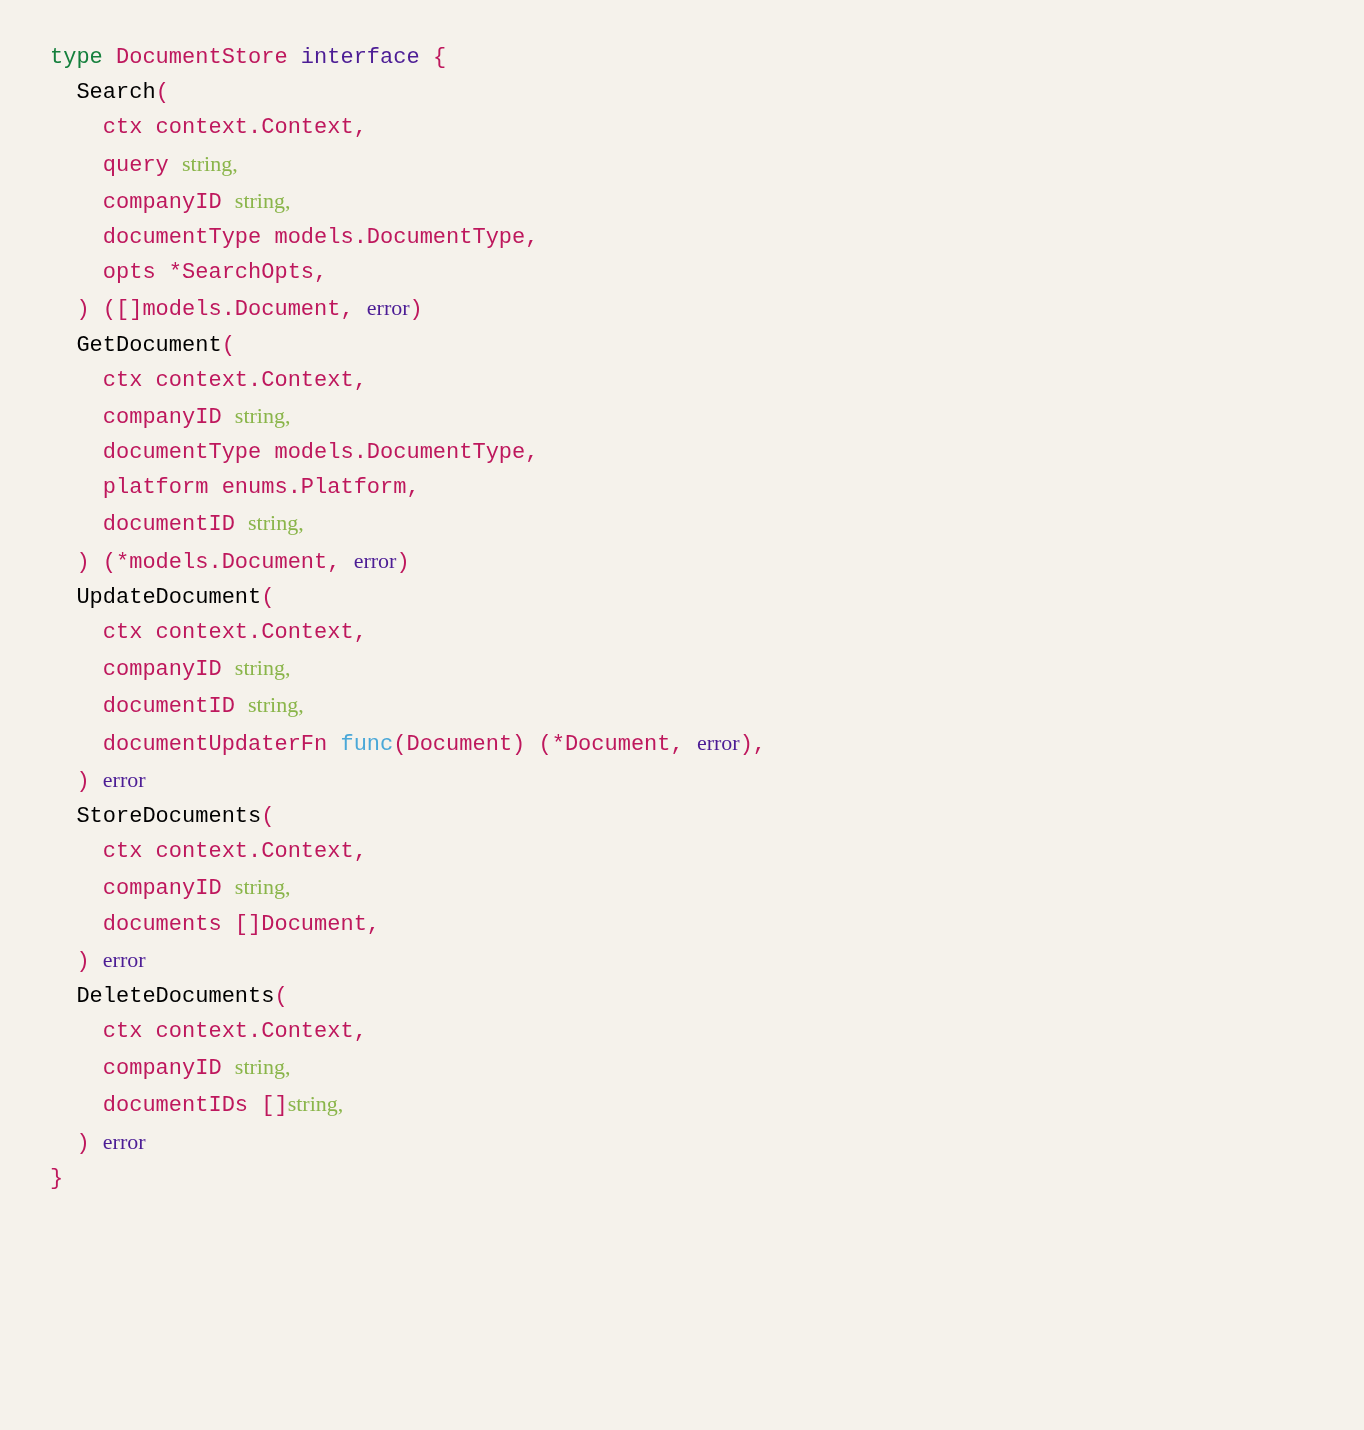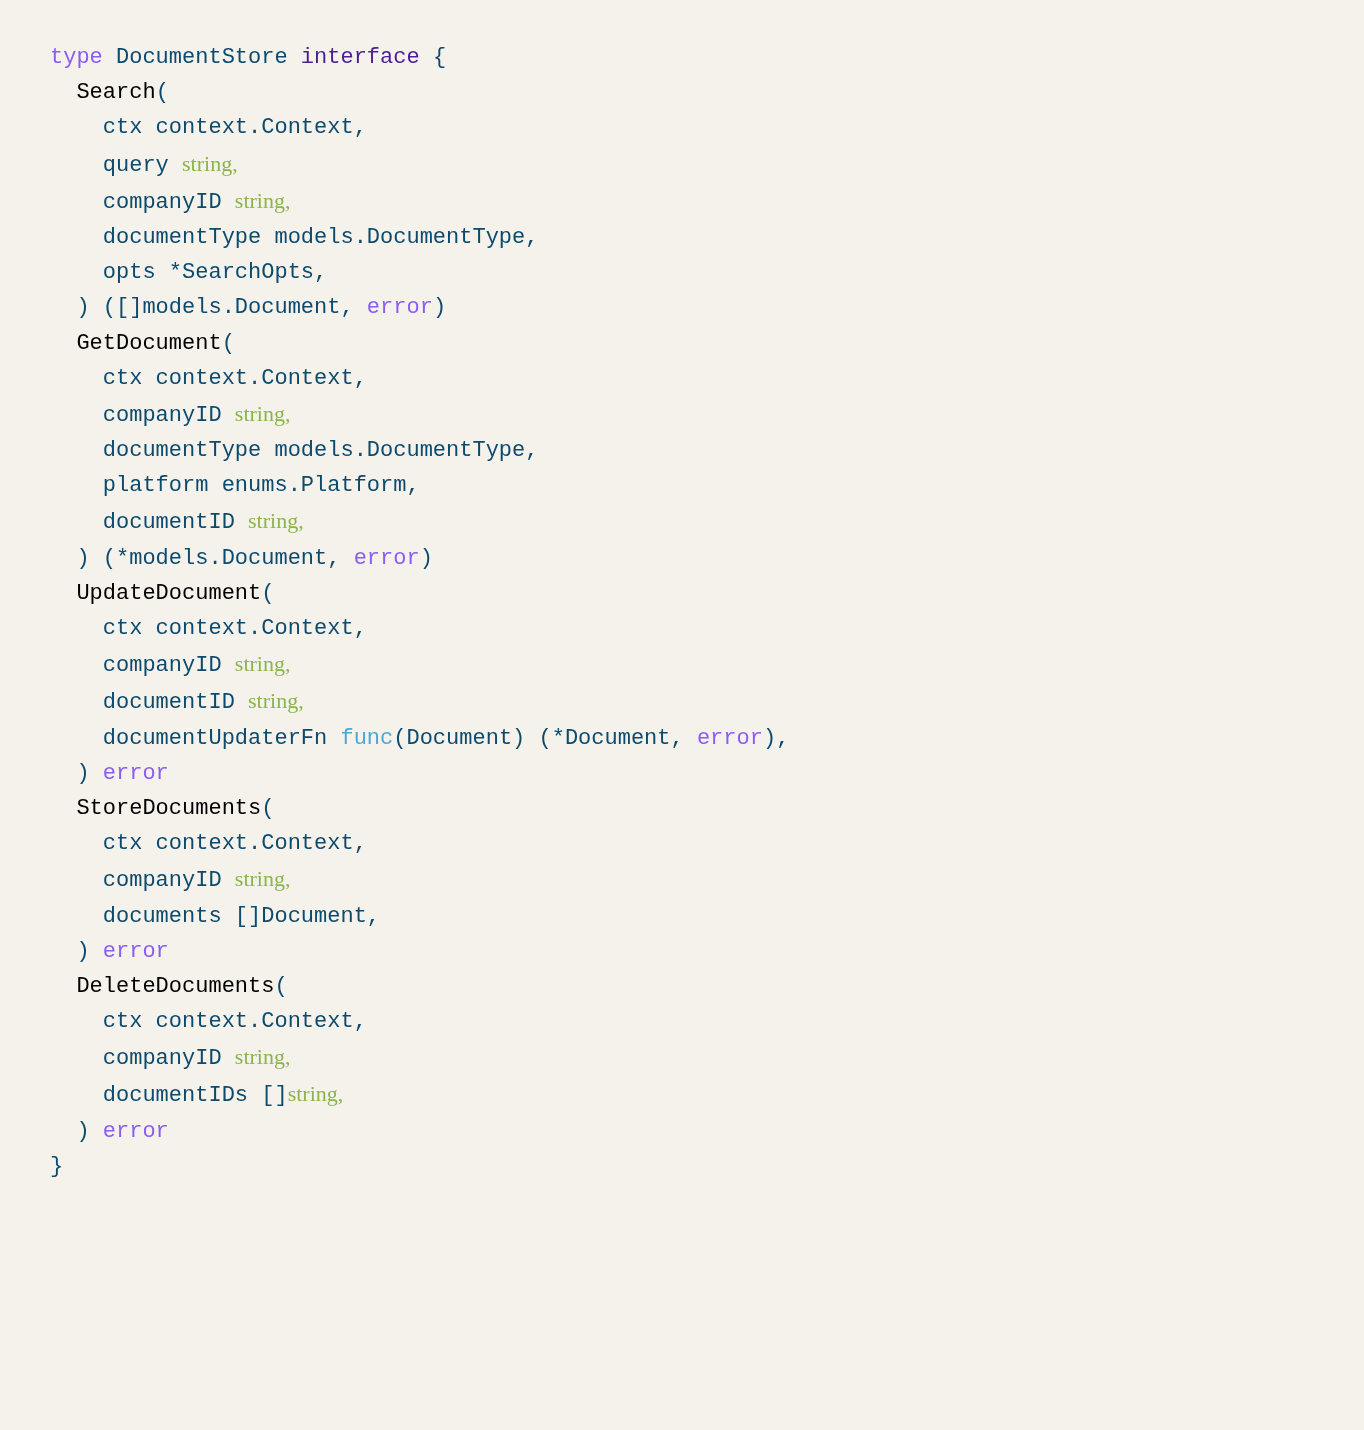--- a/index.html
+++ b/index.html
@@ -16,21 +16,21 @@
       padding: 40px 50px;
       min-height: 1430px;
       width: 1364px;
     }
 
     .code-block {
       white-space: pre;
     }
 
     .kw-type {
-      color: #8b5cf6;
+      color: #15803d;
     }
 
     .kw-interface {
       color: #4c1d95;
     }
 
     .method-name {
       color: #000000;
     }
 
@@ -38,23 +38,24 @@
       color: #8ab54a;
       font-family: Liberation Serif, serif;
     }
 
     .kw-func {
       color: #4aa8d8;
       text-align: center;
     }
 
     .kw-error {
-      color: #8b5cf6;
+      color: #4c1d95;
+      font-family: Liberation Serif, serif;
     }
 
     .plain {
-      color: #0c4a6e;
+      color: #be185d;
     }
   </style>
 </head>
 <body>
 
 <div class="code-block" id="code-container"><div><span class="kw-type">type</span><span class="plain"> DocumentStore </span><span class="kw-interface">interface</span><span class="plain"> {</span></div><div><span class="plain">  </span><span class="method-name">Search</span><span class="plain">(</span></div><div><span class="plain">    ctx context.Context,</span></div><div><span class="plain">    query </span><span class="type-string">string,</span></div><div><span class="plain">    companyID </span><span class="type-string">string,</span></div><div><span class="plain">    documentType models.DocumentType,</span></div><div><span class="plain">    opts *SearchOpts,</span></div><div><span class="plain">  ) ([]models.Document, </span><span class="kw-error">error</span><span class="plain">)</span></div><div><span class="plain">  </span><span class="method-name">GetDocument</span><span class="plain">(</span></div><div><span class="plain">    ctx context.Context,</span></div><div><span class="plain">    companyID </span><span class="type-string">string,</span></div><div><span class="plain">    documentType models.DocumentType,</span></div><div><span class="plain">    platform enums.Platform,</span></div><div><span class="plain">    documentID </span><span class="type-string">string,</span></div><div><span class="plain">  ) (*models.Document, </span><span class="kw-error">error</span><span class="plain">)</span></div><div><span class="plain">  </span><span class="method-name">UpdateDocument</span><span class="plain">(</span></div><div><span class="plain">    ctx context.Context,</span></div><div><span class="plain">    companyID </span><span class="type-string">string,</span></div><div><span class="plain">    documentID </span><span class="type-string">string,</span></div><div><span class="plain">    documentUpdaterFn </span><span class="kw-func">func</span><span class="plain">(Document) (*Document, </span><span class="kw-error">error</span><span class="plain">),</span></div><div><span class="plain">  ) </span><span class="kw-error">error</span></div><div><span class="plain">  </span><span class="method-name">StoreDocuments</span><span class="plain">(</span></div><div><span class="plain">    ctx context.Context,</span></div><div><span class="plain">    companyID </span><span class="type-string">string,</span></div><div><span class="plain">    documents []Document,</span></div><div><span class="plain">  ) </span><span class="kw-error">error</span></div><div><span class="plain">  </span><span class="method-name">DeleteDocuments</span><span class="plain">(</span></div><div><span class="plain">    ctx context.Context,</span></div><div><span class="plain">    companyID </span><span class="type-string">string,</span></div><div><span class="plain">    documentIDs []</span><span class="type-string">string,</span></div><div><span class="plain">  ) </span><span class="kw-error">error</span></div><div><span class="plain">}</span></div></div>
 
 </body></html>

